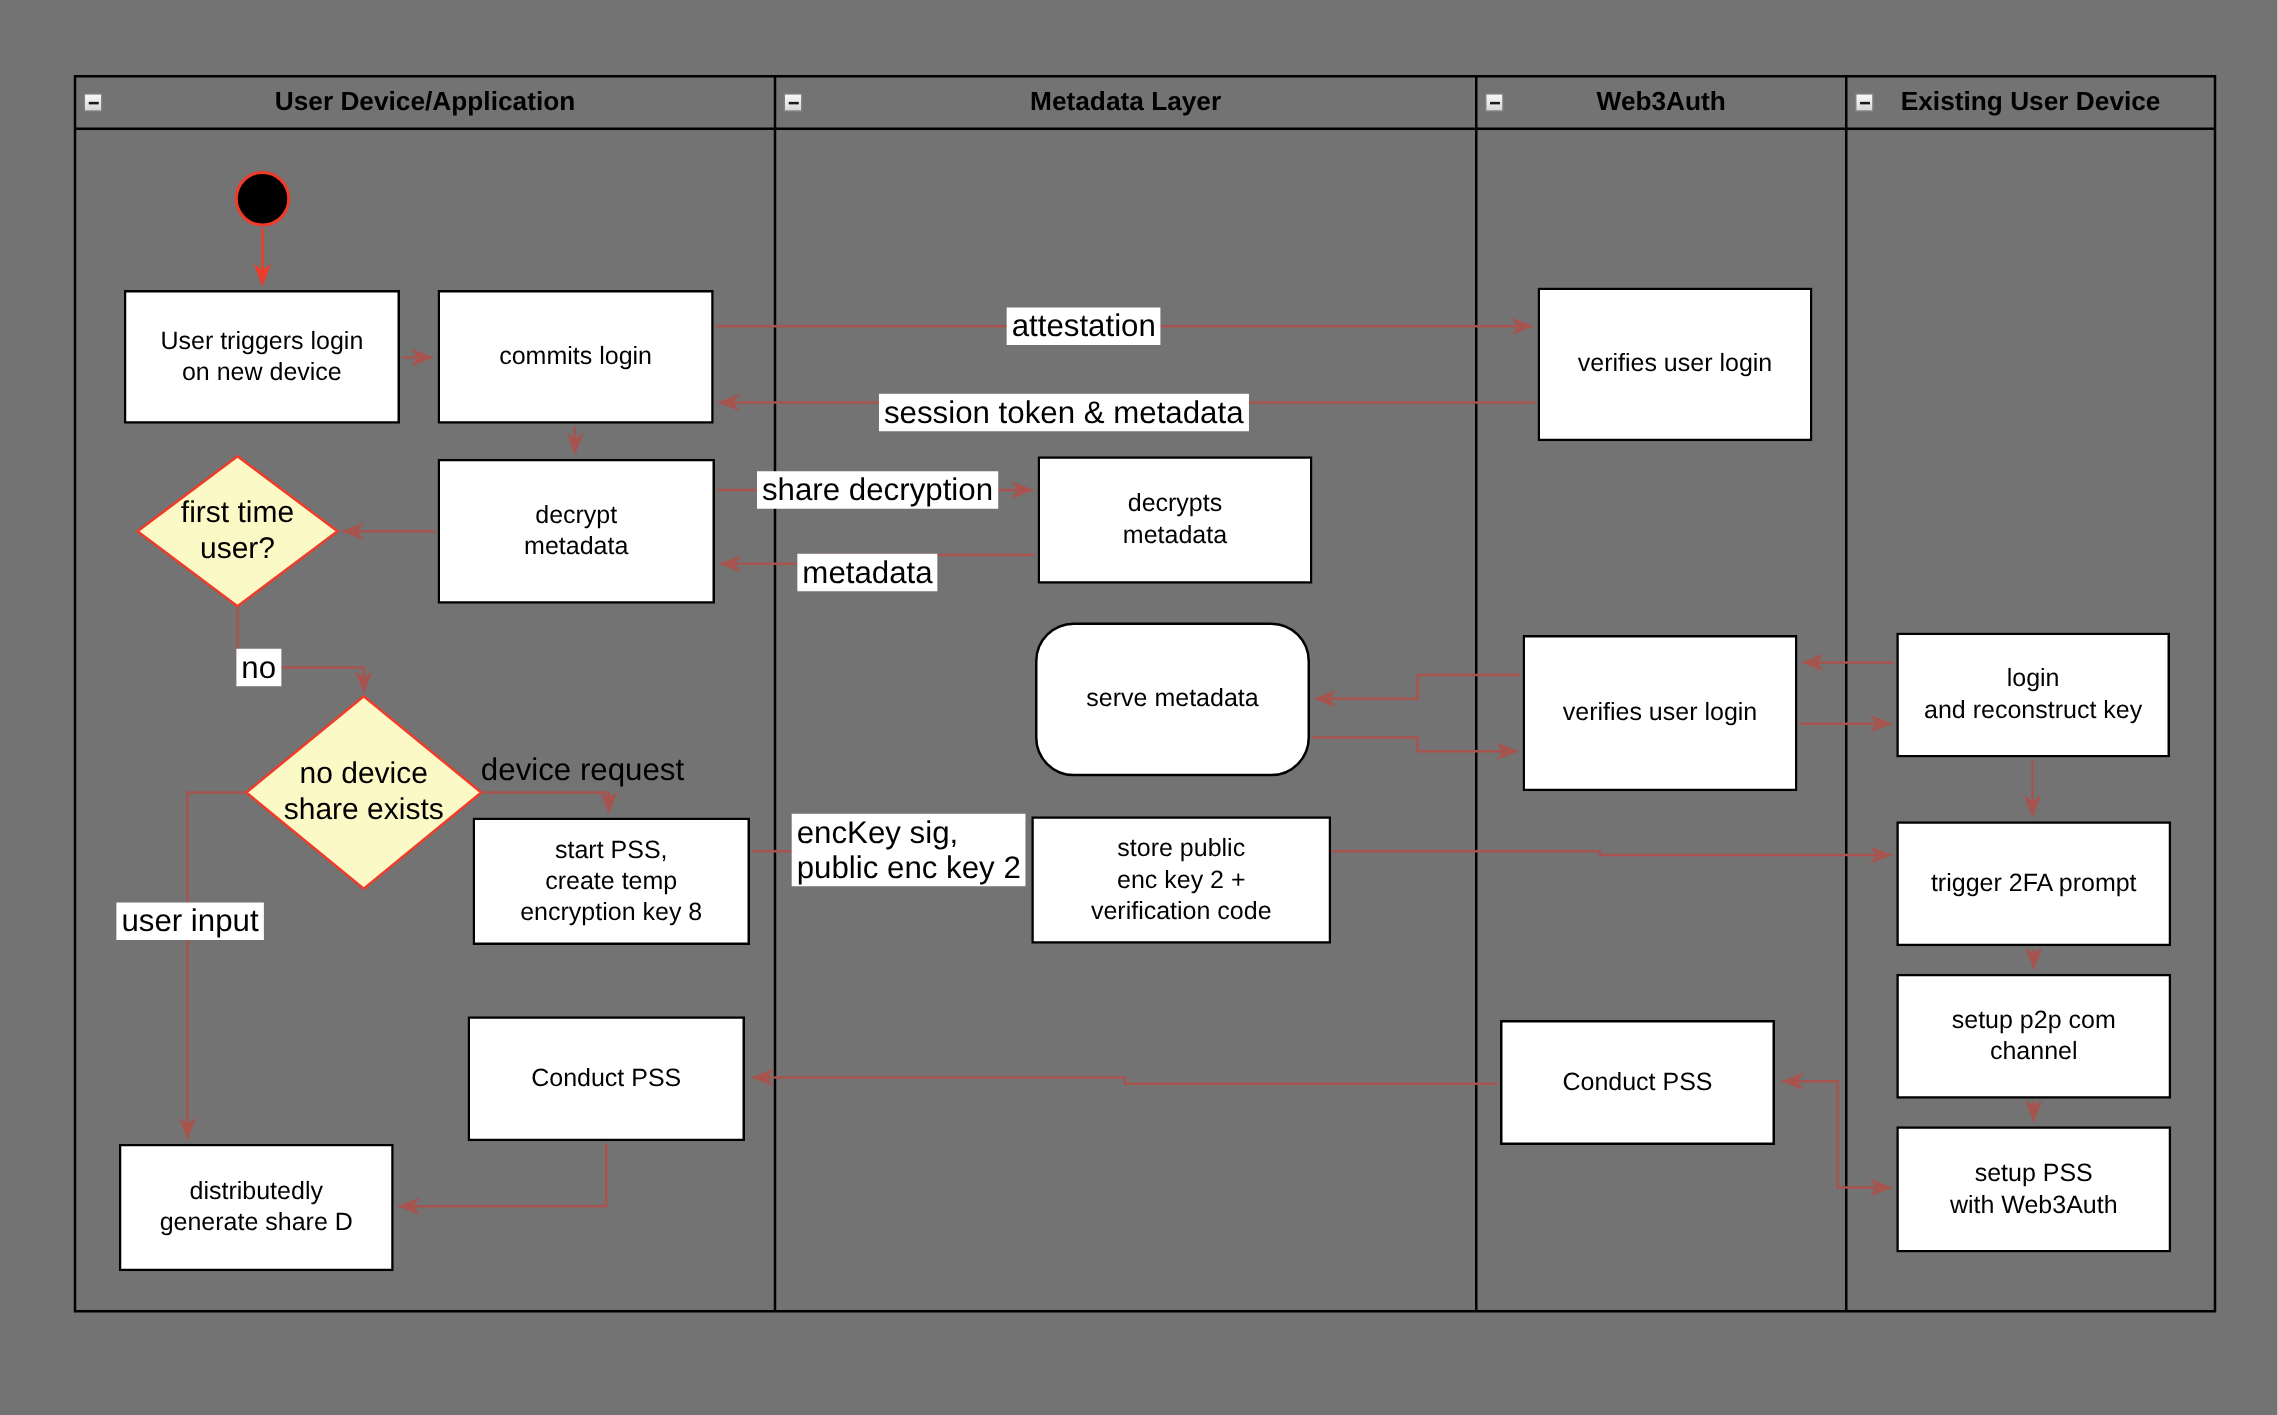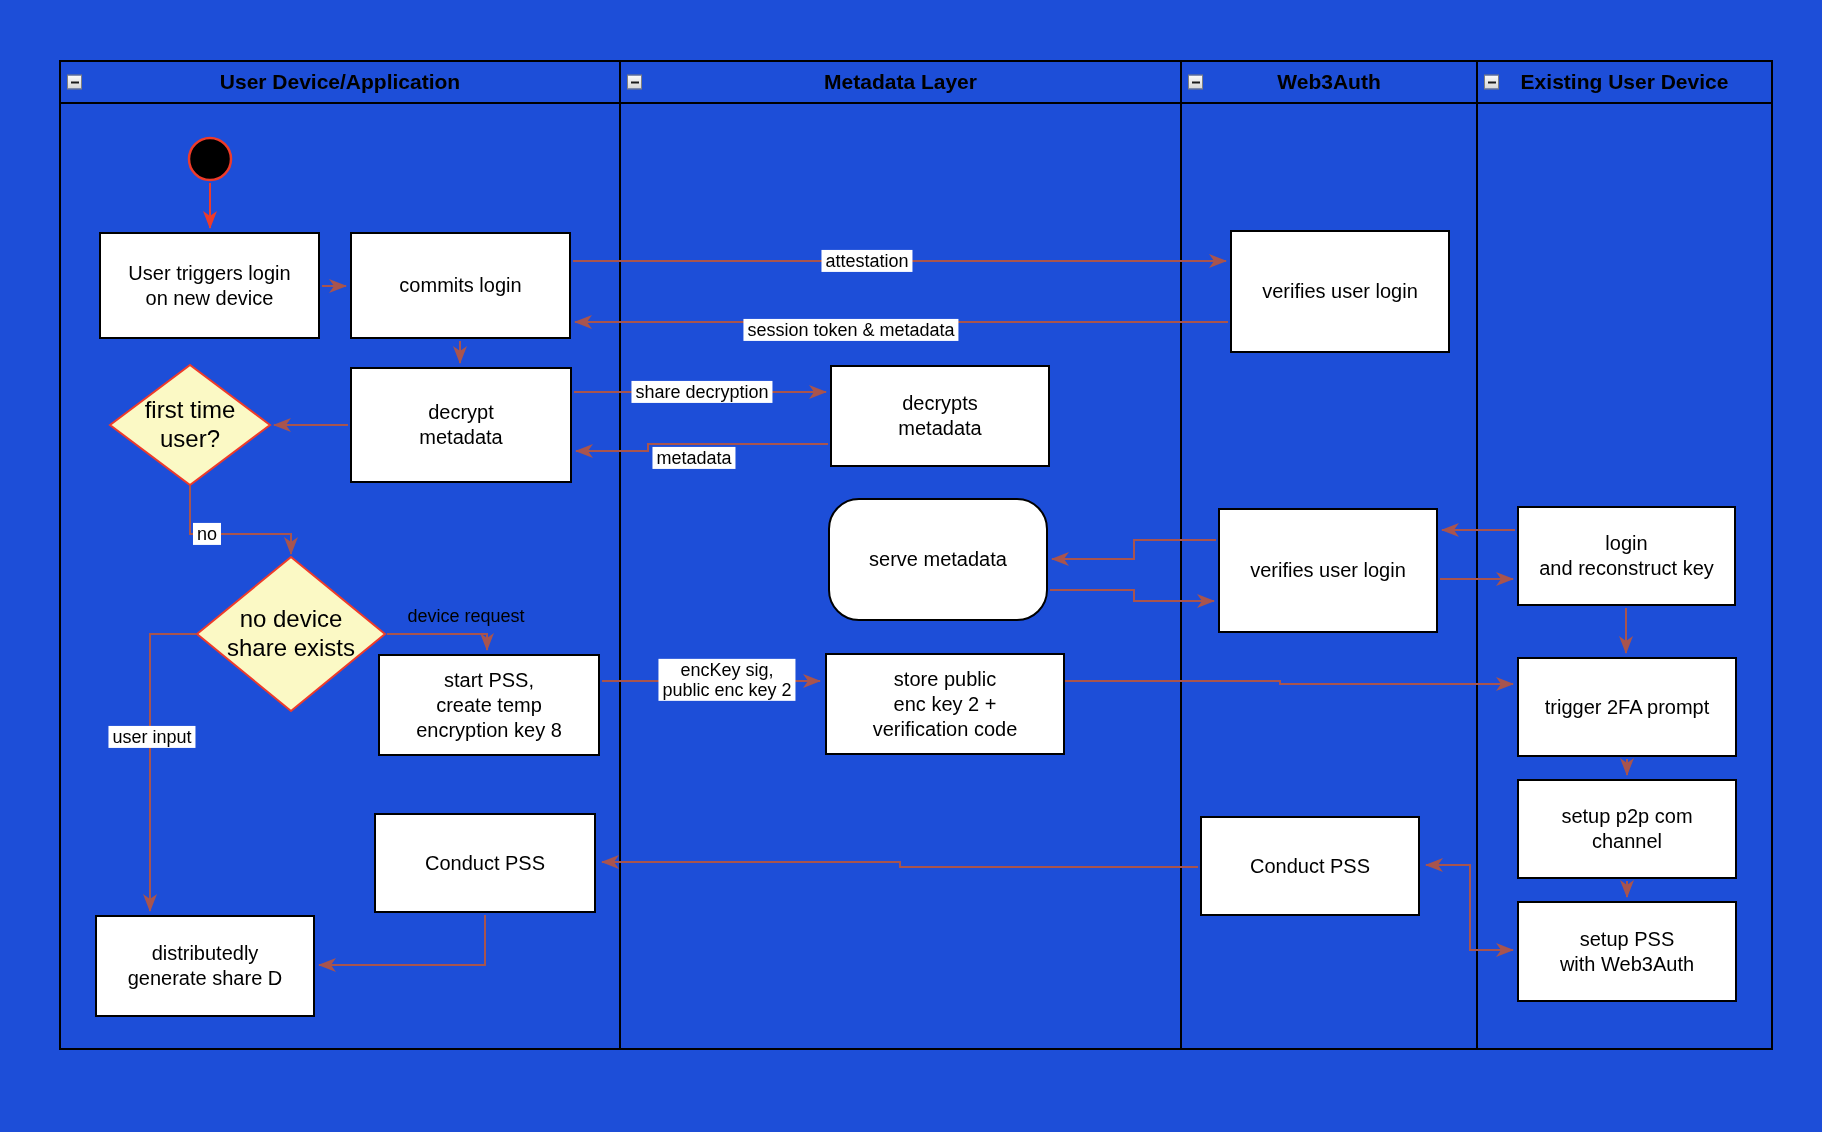--- a/index.html
+++ b/index.html
@@ -1,24 +1,24 @@
 <!DOCTYPE html>
 <html><head>
 <meta charset="utf-8">
 <style>
   *{box-sizing:border-box;margin:0;padding:0}
   html,body{background:#ffffff}
   body{font-family:"Liberation Sans",sans-serif;color:#000}
-  .canvas{position:relative;width:1822px;height:1132px;background:#1d4ed8;overflow:hidden}
+  .canvas{position:relative;width:1822px;height:1132px;background:#737373;overflow:hidden}
   #diagram-svg{position:absolute;left:0;top:0}
   #html-layer{position:absolute;left:0;top:0;width:1822px;height:1132px}
   .node{position:absolute;background:#fff;border:2px solid #000;display:flex;align-items:center;justify-content:center;
         text-align:center;font-size:20px;line-height:1.25;white-space:pre-line}
   .diamond-label{position:absolute;transform:translate(-50%,-50%);text-align:center;font-size:24px;line-height:1.2;white-space:pre-line}
-  .edge-label{position:absolute;transform:translate(-50%,-50%);text-align:center;font-size:18px;line-height:1.12;
+  .edge-label{position:absolute;transform:translate(-50%,-50%);text-align:left;font-size:25px;line-height:1.12;
               white-space:pre-line;padding:1px 4px}
   .edge-label.bg{background:#fff}
   .lane-header{position:absolute;display:flex;align-items:center;justify-content:center}
   .lane-title{font-weight:bold;font-size:21px}
   .collapse-btn{position:absolute;left:7px;top:50%;transform:translateY(-50%);width:15px;height:15px;
                 border:1px solid #7f7f7f;background:linear-gradient(#fafafa,#d7d7d7);
                 display:flex;align-items:center;justify-content:center;cursor:pointer}
   .collapse-btn .bar{width:8px;height:2px;background:#1a1a1a}
 </style>
 </head>

